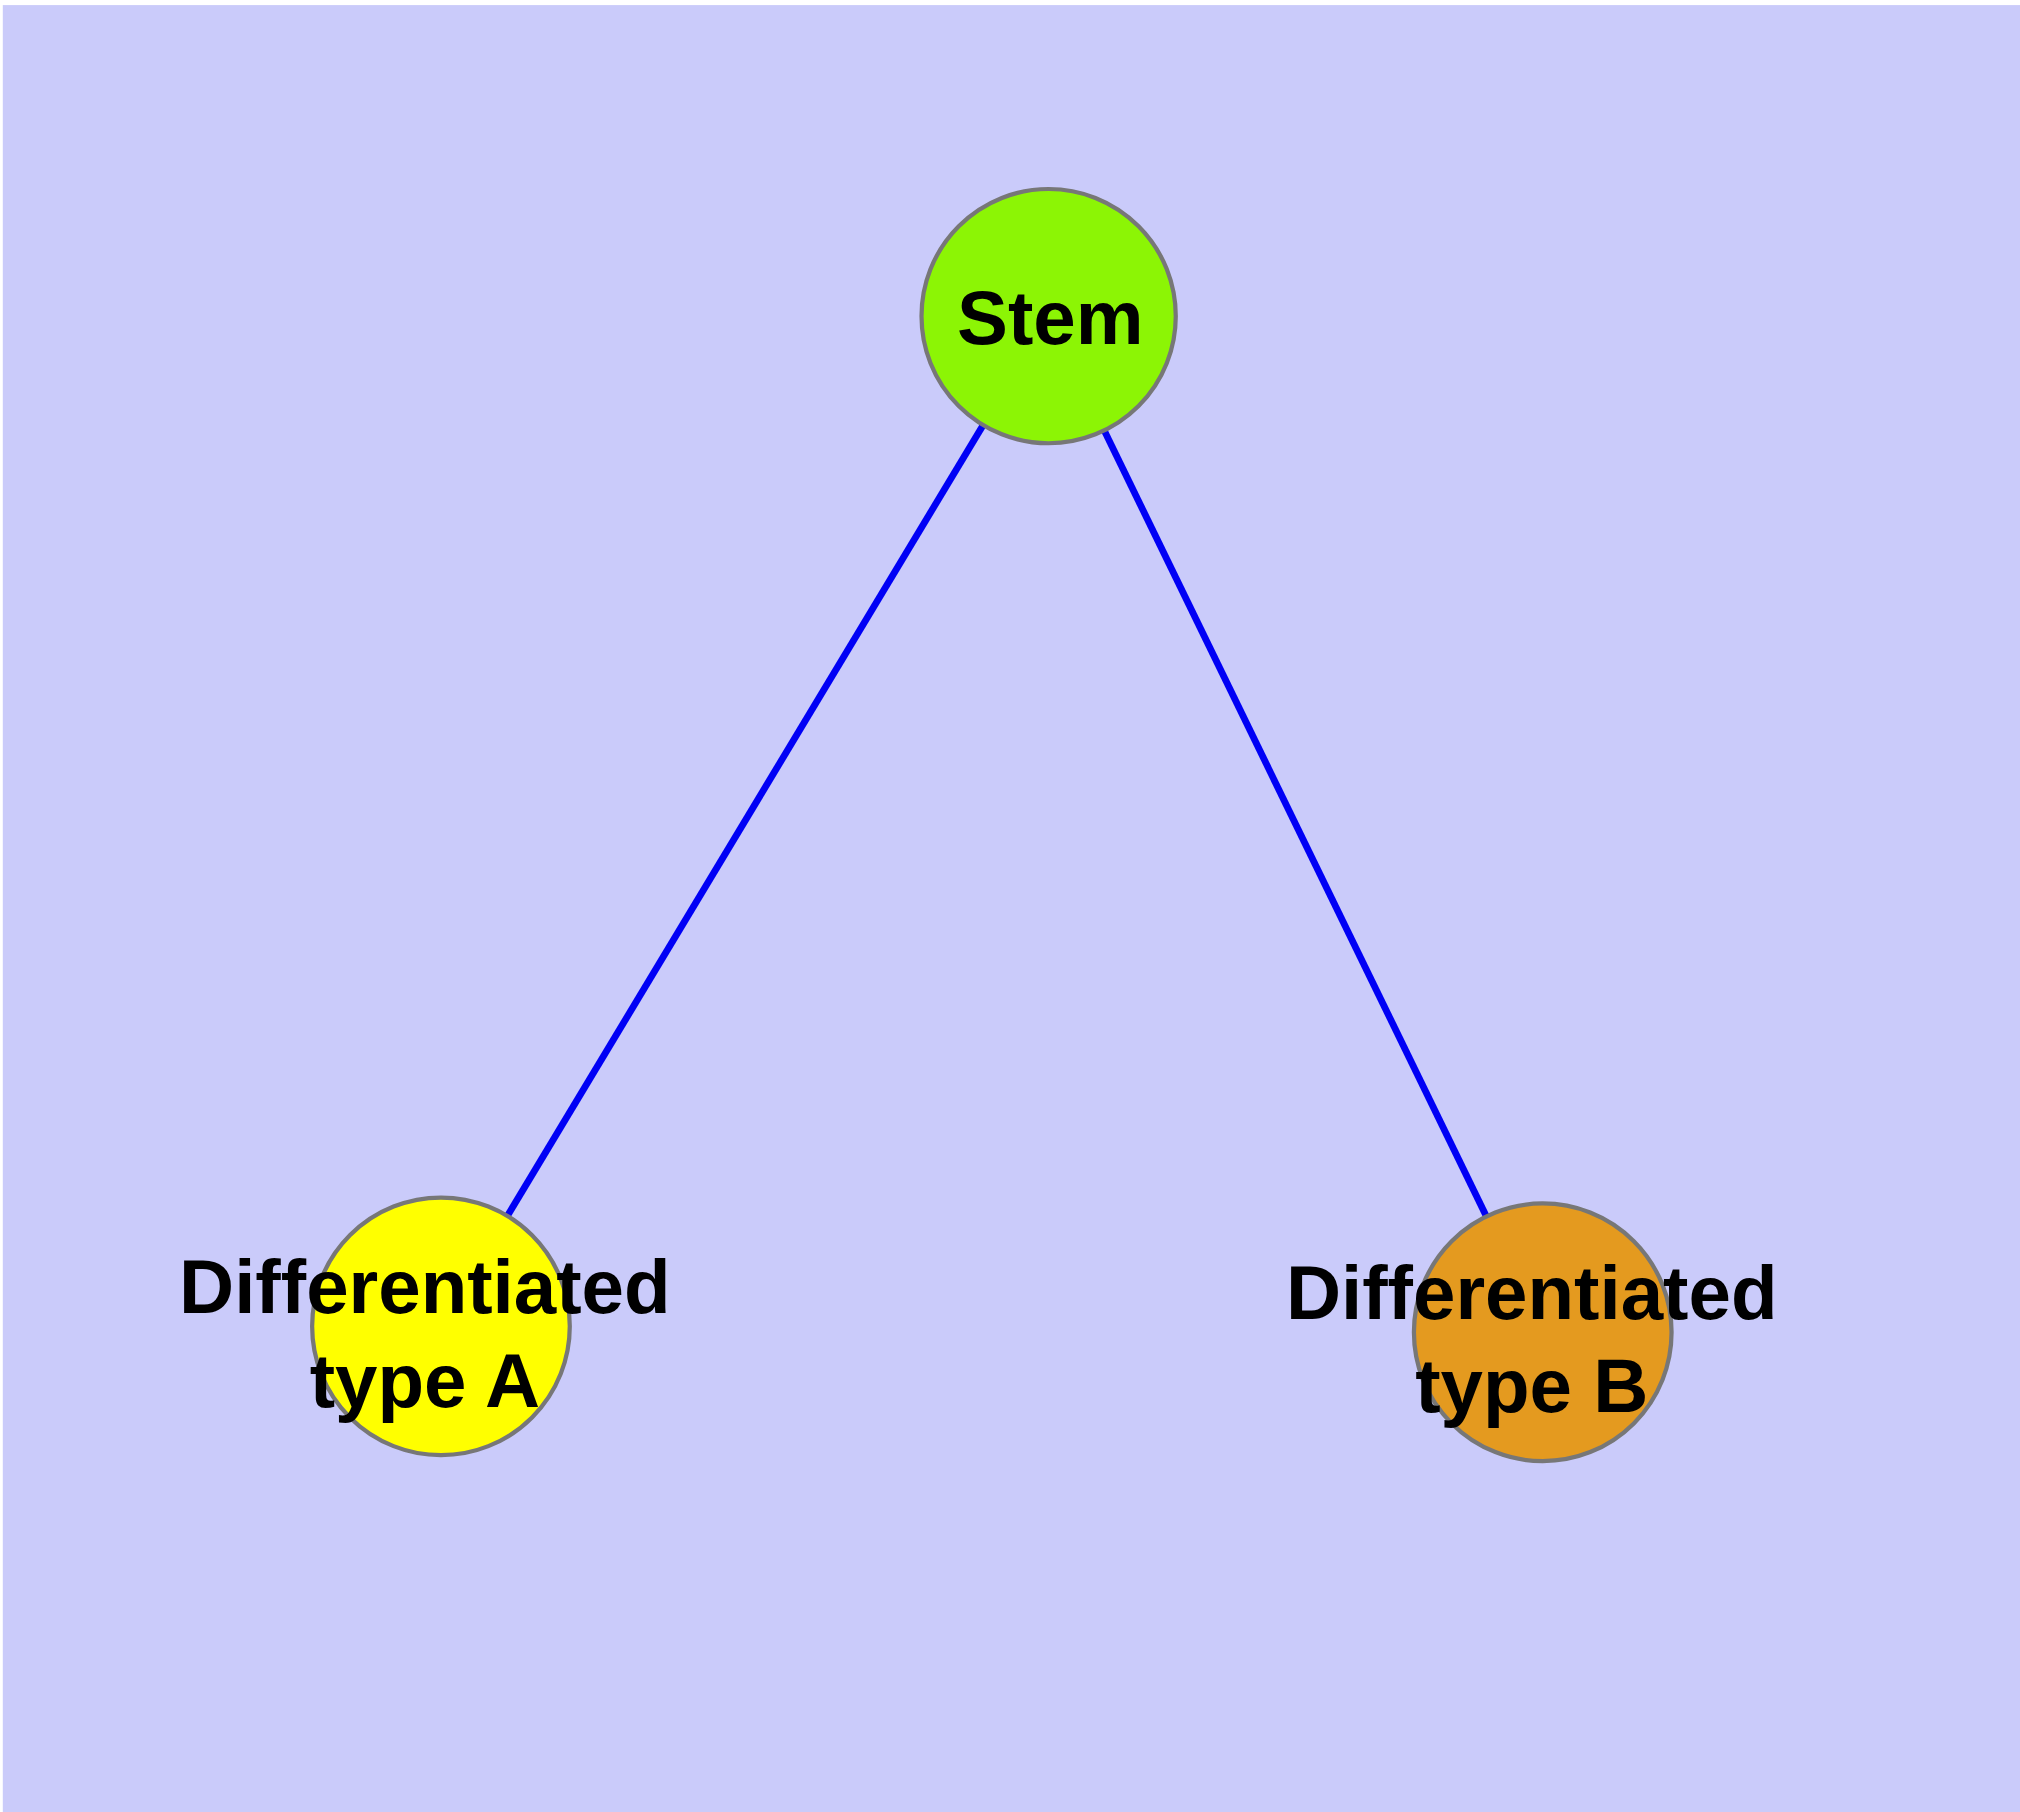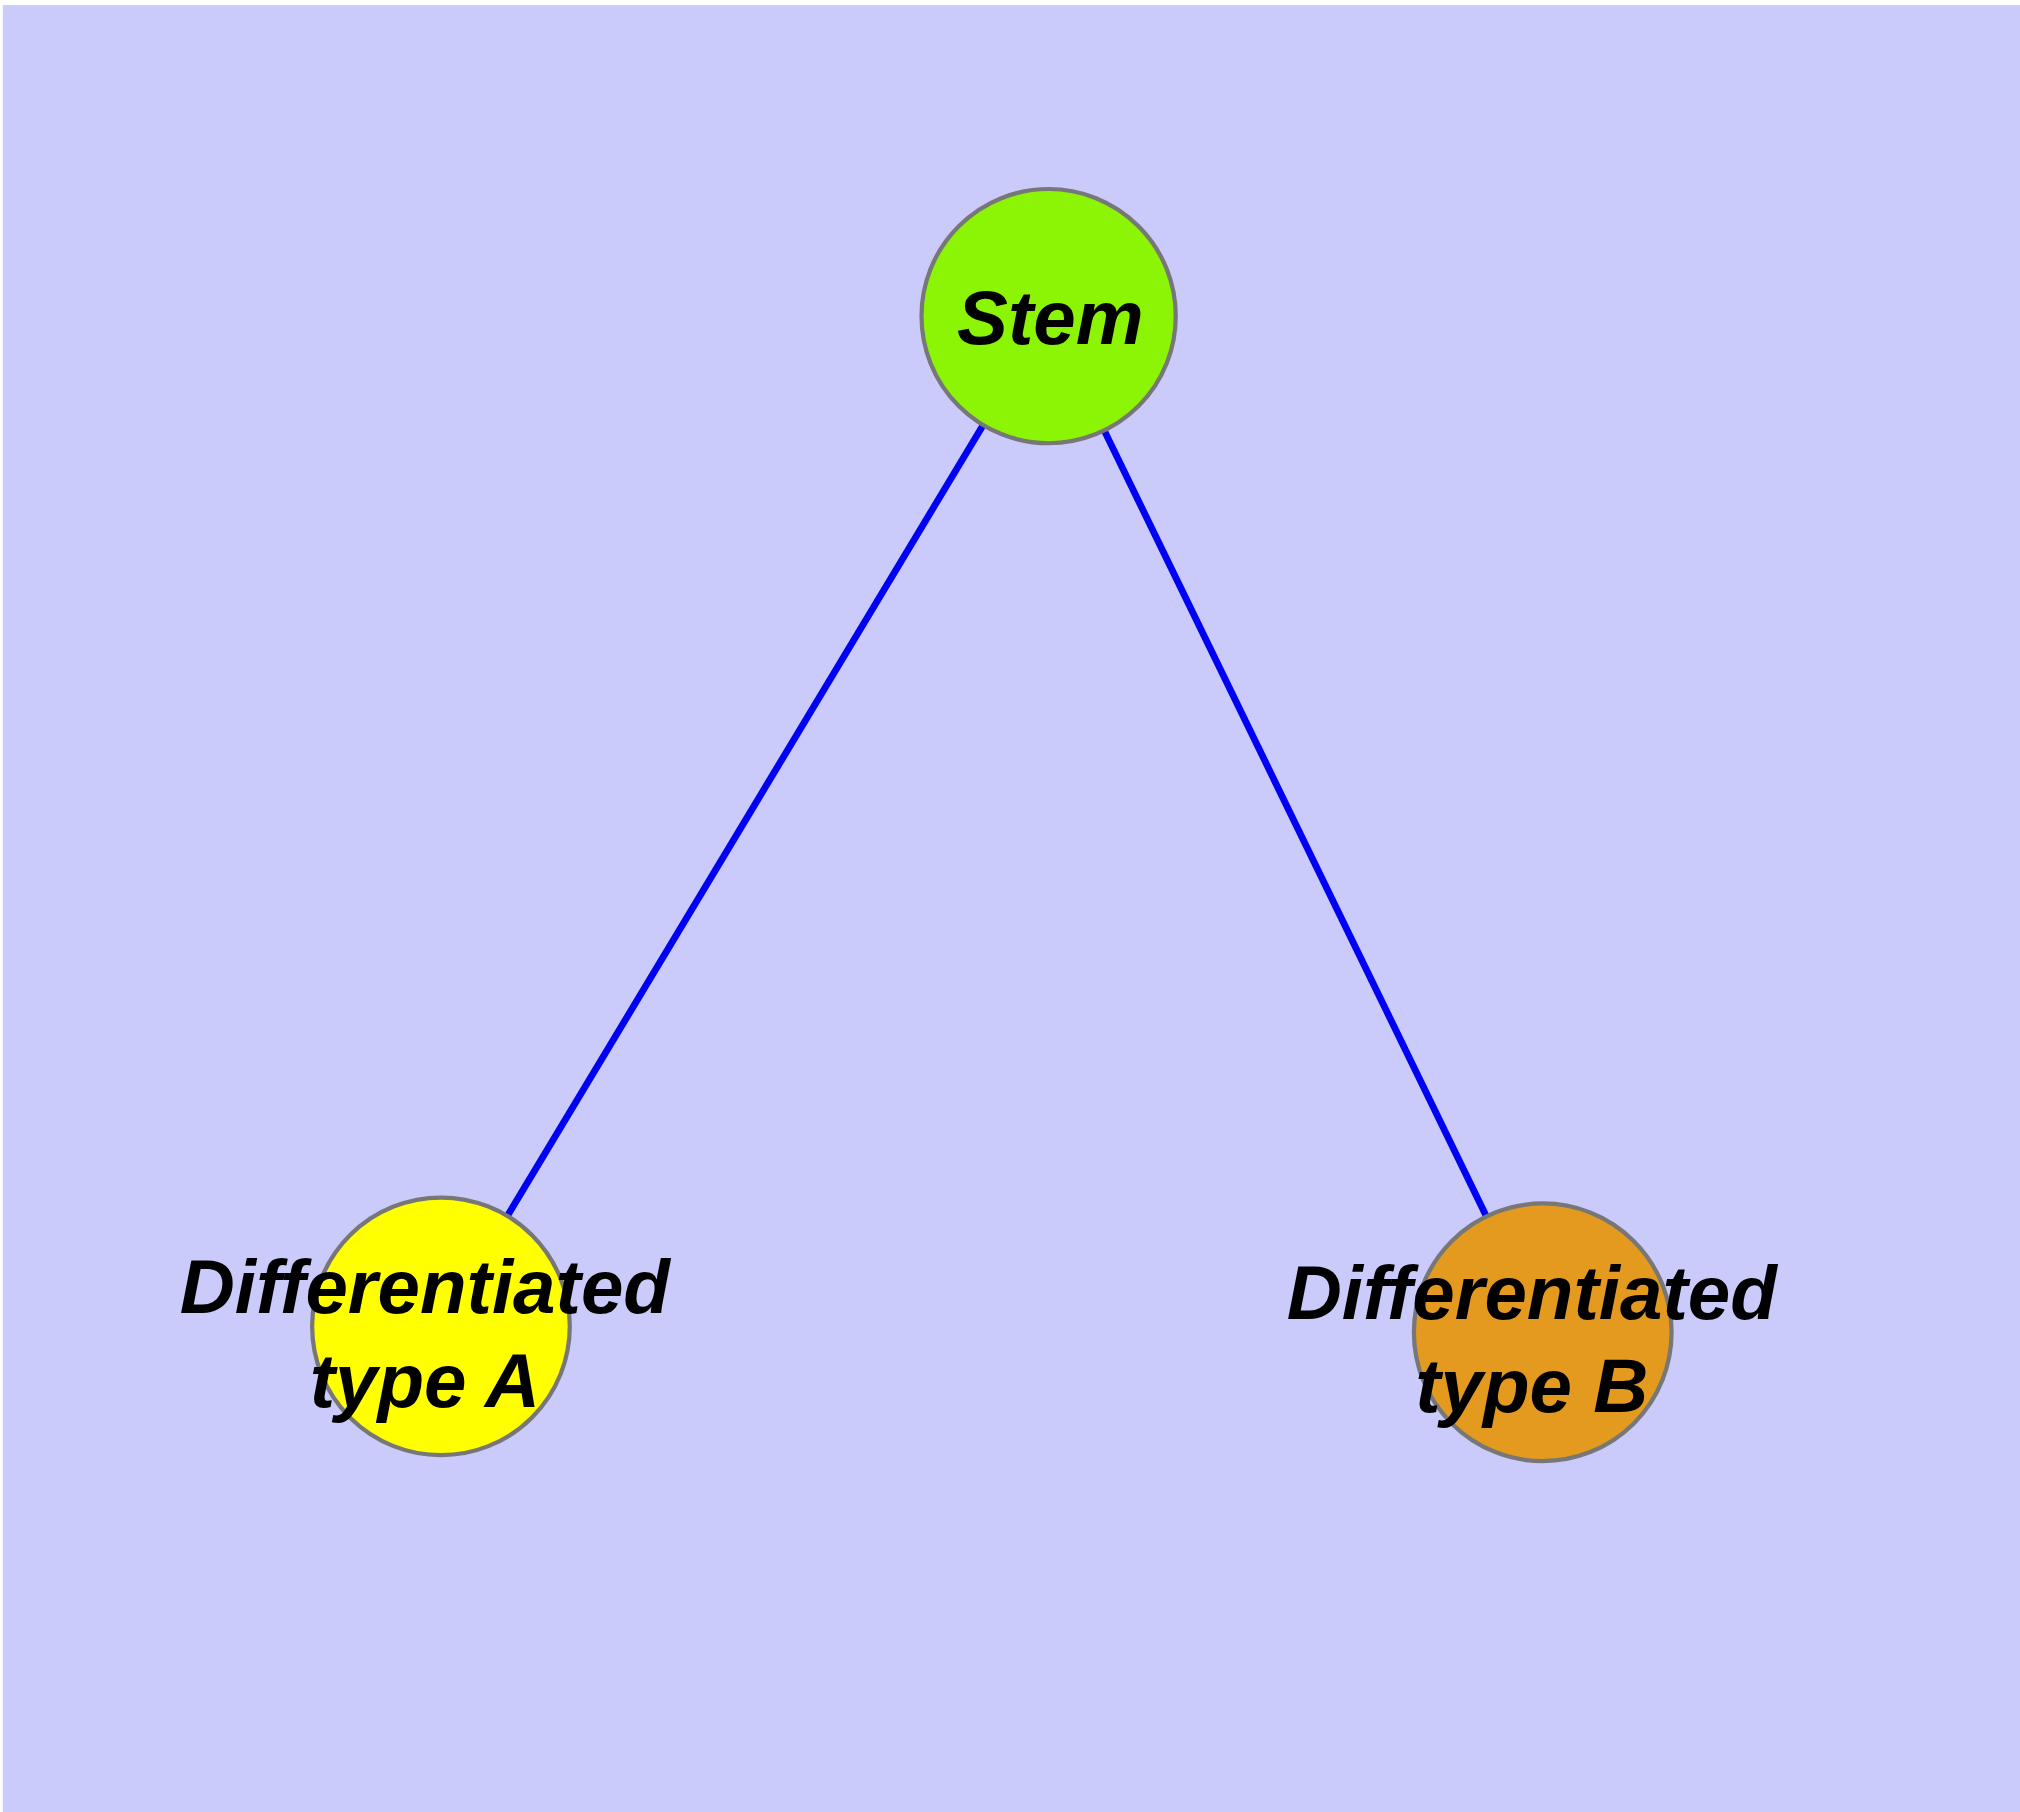--- a/index.html
+++ b/index.html
@@ -9,21 +9,20 @@
     width: 2021px;
     height: 1812px;
     overflow: hidden;
     font-family: "Liberation Sans", sans-serif;
   }
   .stage {
     position: relative;
     width: 2021px;
     height: 1540px;
     background: #ffffff;
-    font-style: italic;
   }
   svg.graph {
     position: absolute;
     top: 0;
     left: 0;
     display: block;
   }
   .node-circle {
     stroke-width: 5px;
   }

